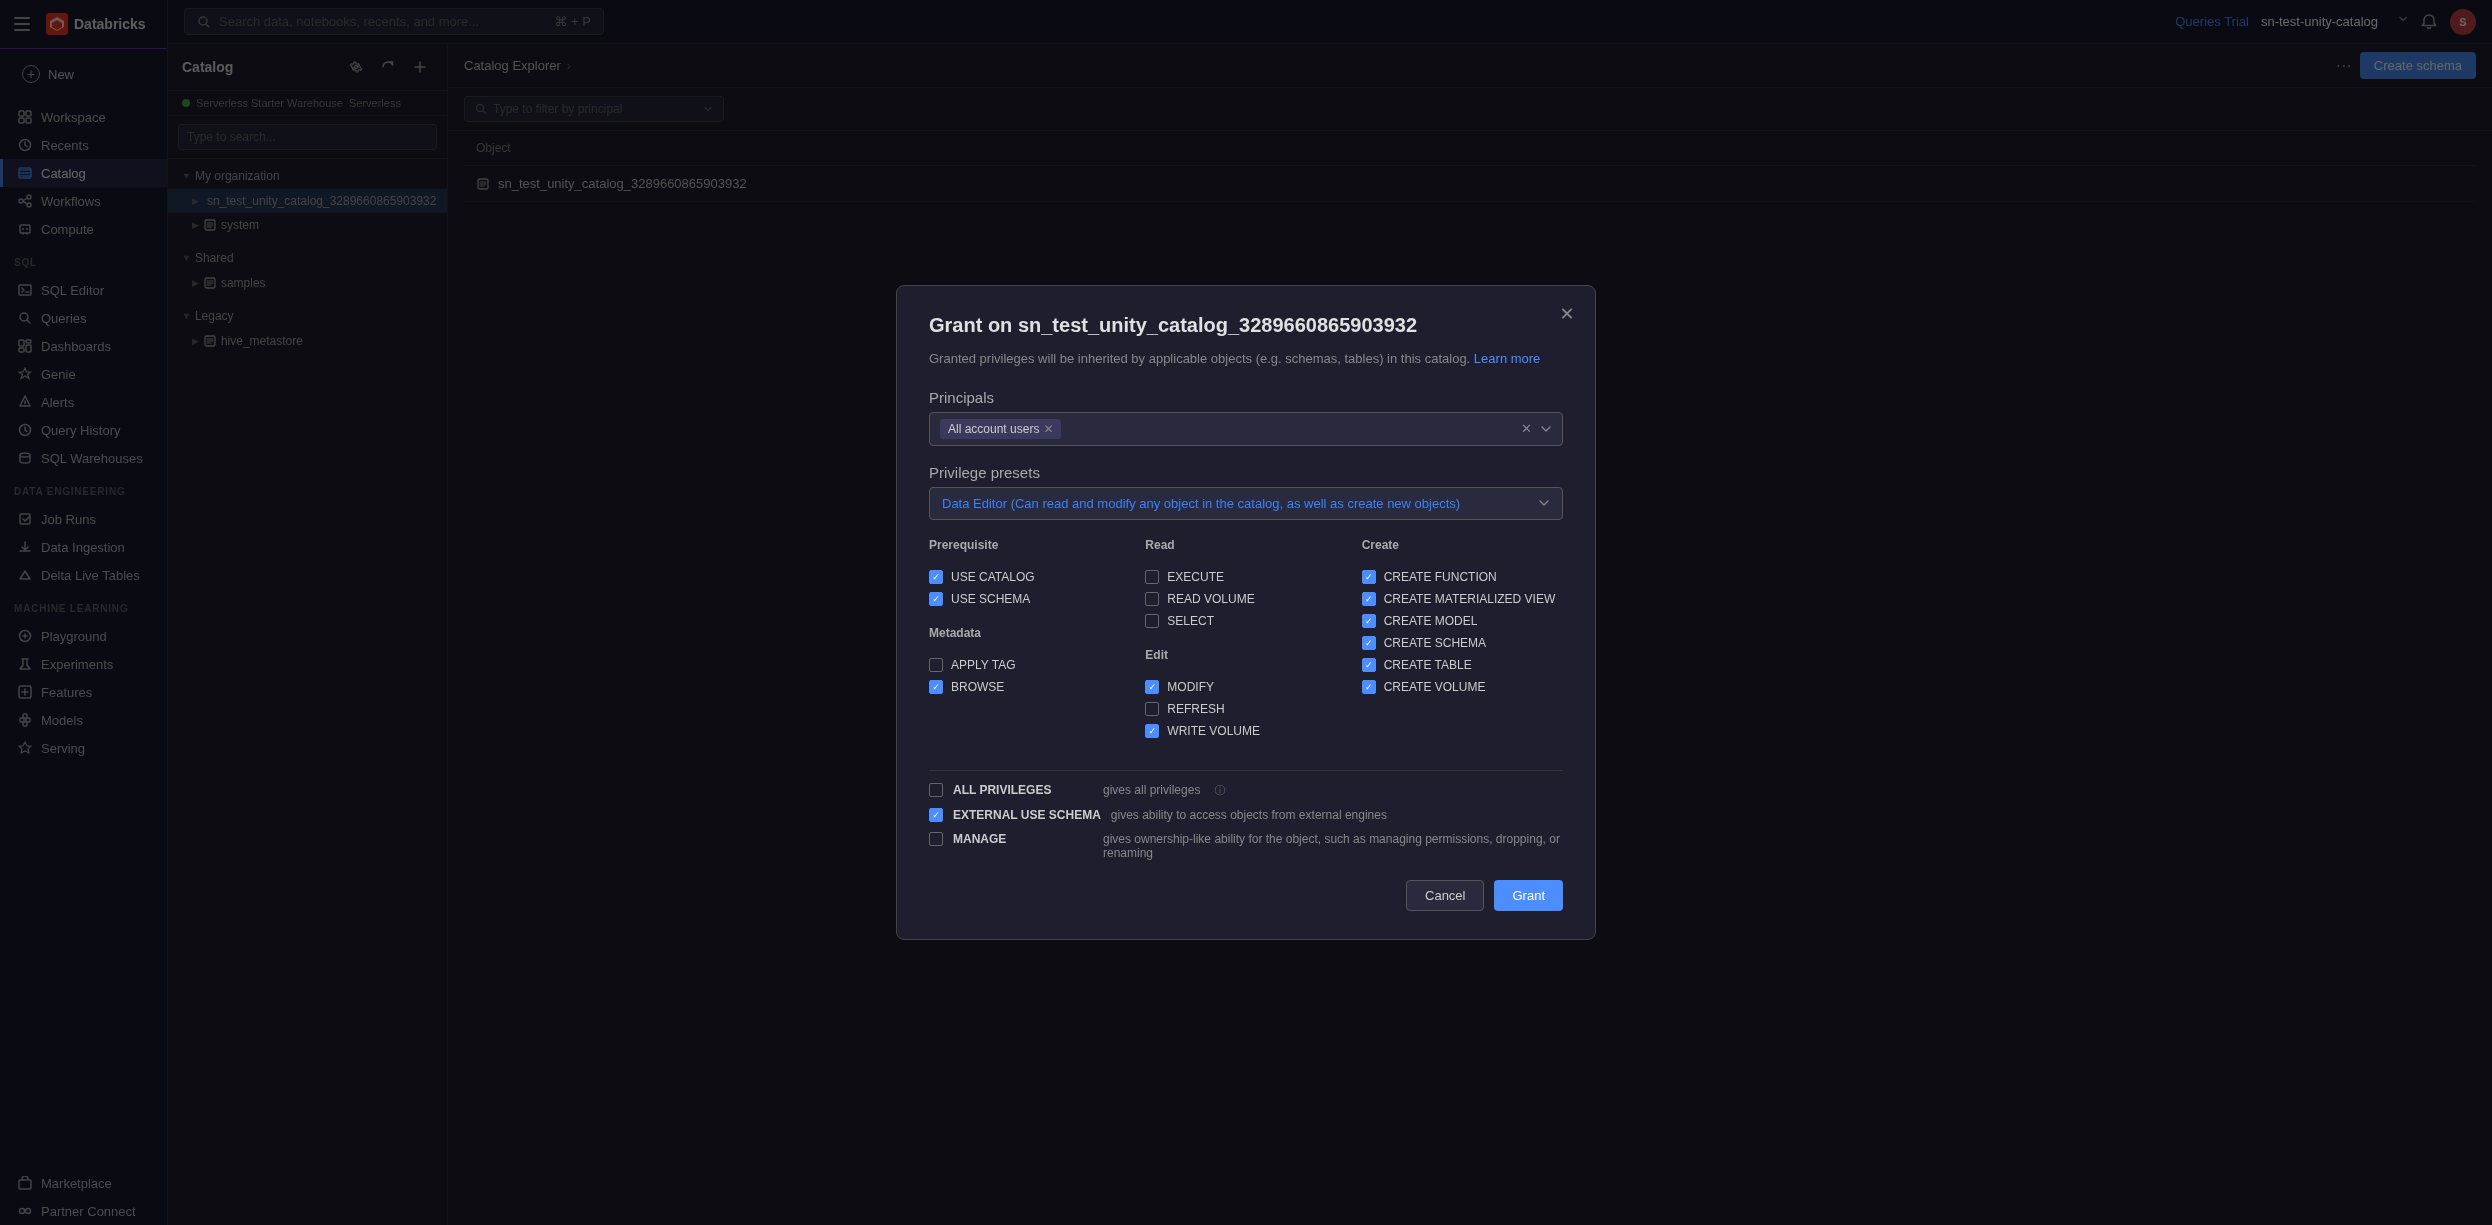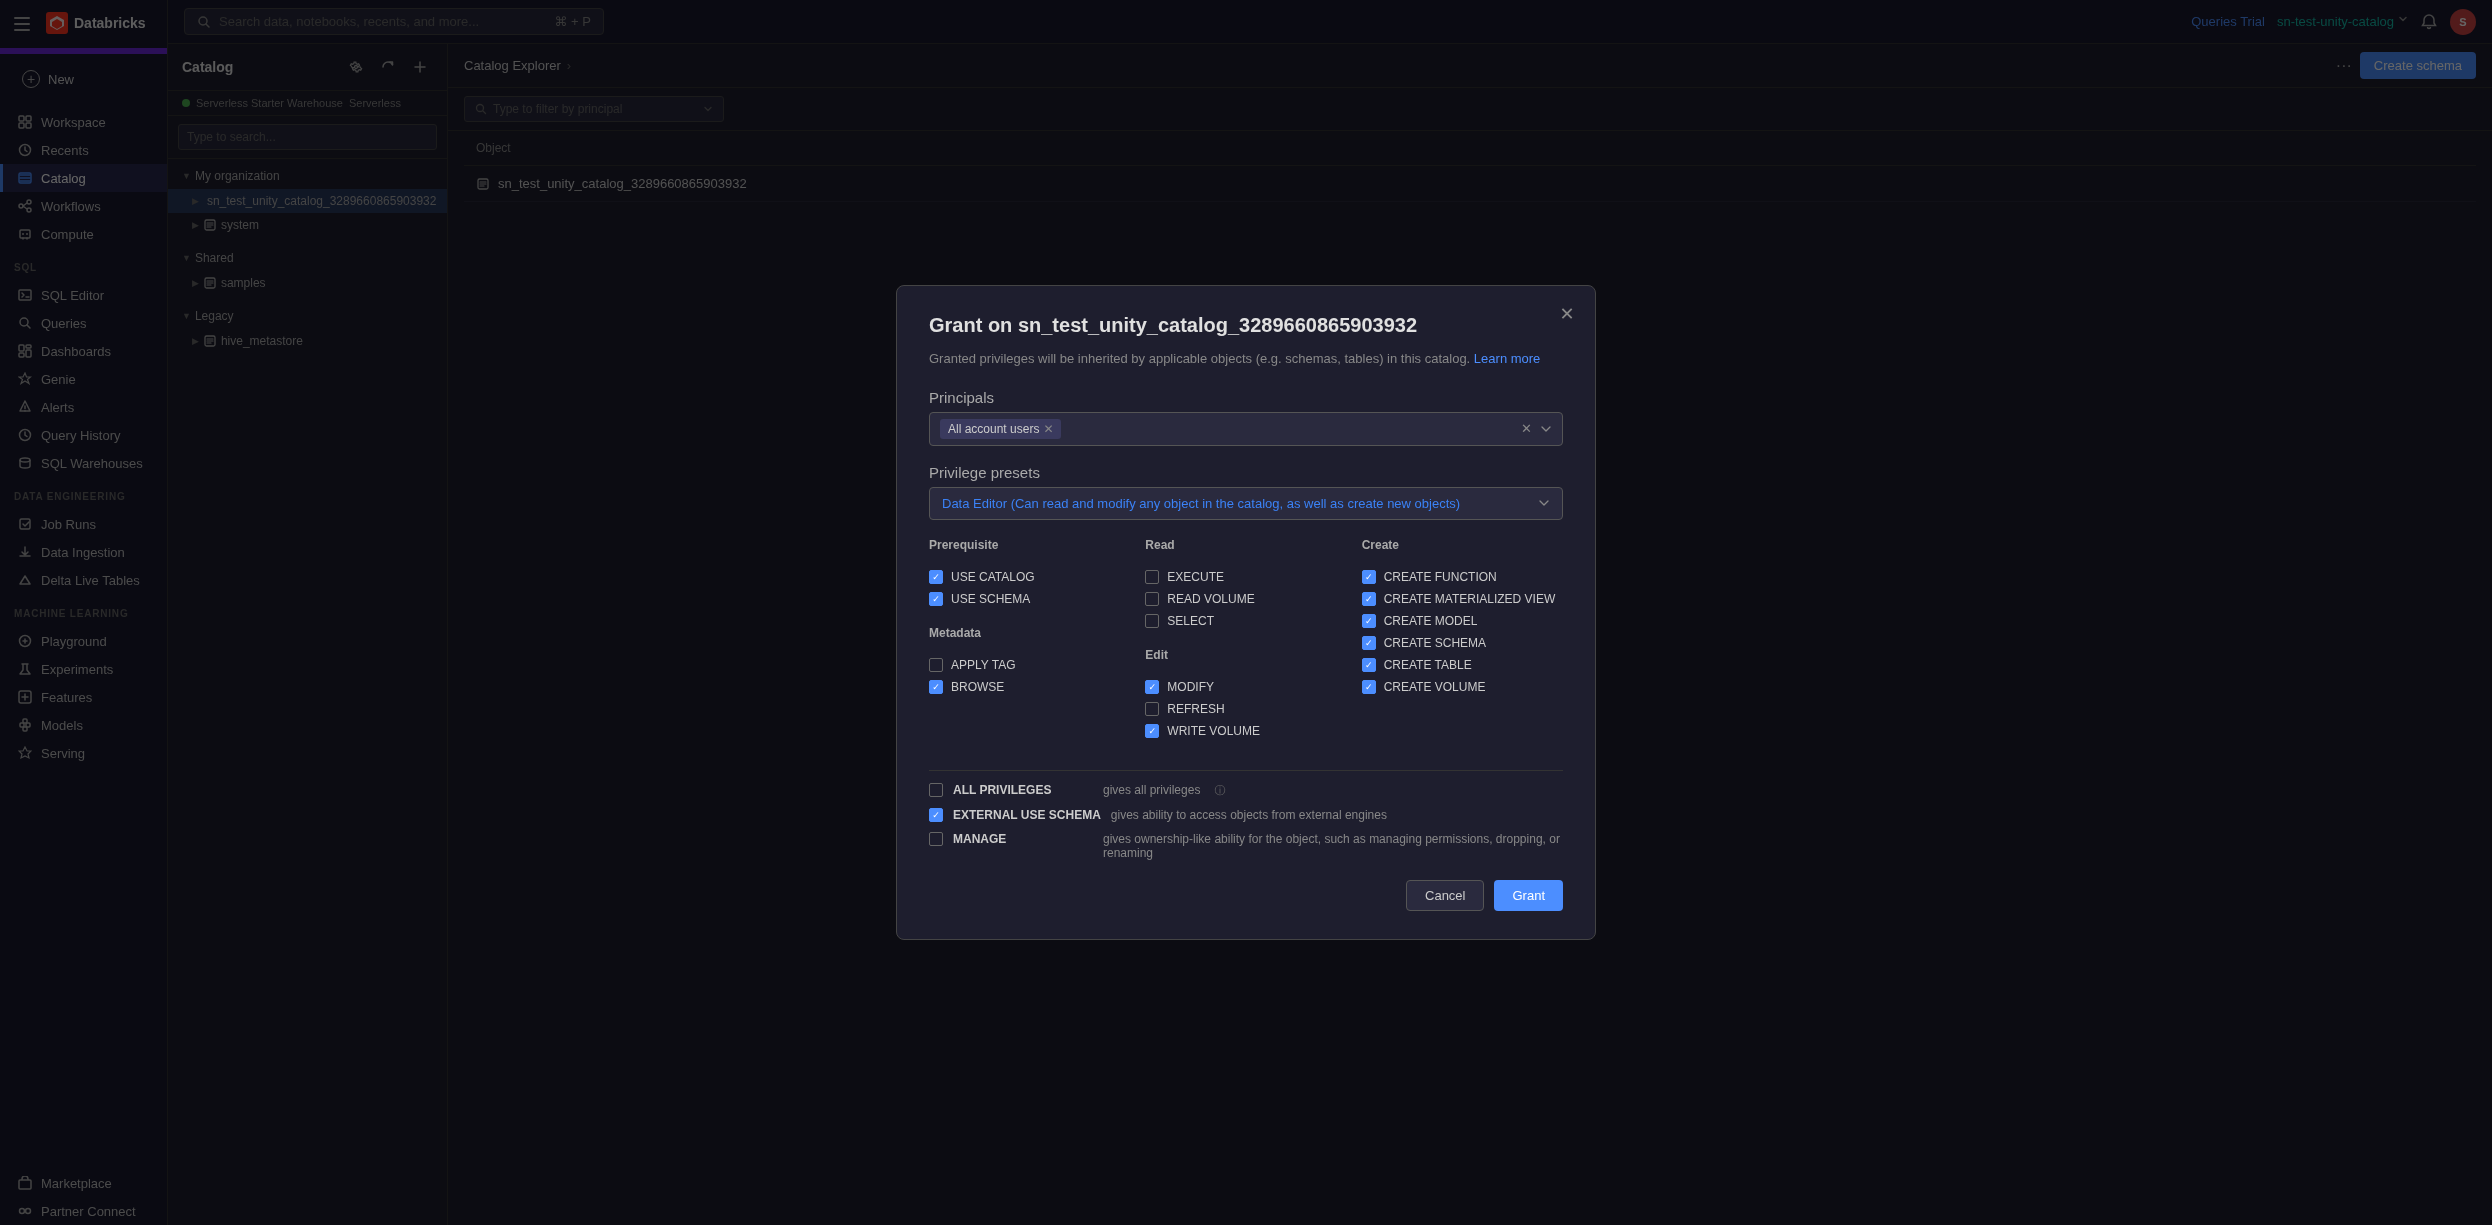--- a/index.html
+++ b/index.html
@@ -1,20 +1,20 @@
 <!DOCTYPE html>
 <html><head>
   <meta charset="utf-8">
   <style>
     * { box-sizing: border-box; margin: 0; padding: 0; }
     body { font-family: -apple-system, BlinkMacSystemFont, 'Segoe UI', sans-serif; font-size: 13px; background: #1e1e1e; color: #ccc; display: flex; height: 100vh; overflow: hidden; }
 
     
     .sidebar { width: 168px; background: #1a1a2e; display: flex; flex-direction: column; border-right: 1px solid #333; flex-shrink: 0; }
-    .sidebar-top { display: flex; align-items: flex-start; padding: 12px 14px; border-bottom: 6px solid #6d28d9; }
+    .sidebar-top { display: flex; align-items: center; padding: 12px 14px; border-bottom: 1px solid #6d28d9; }
     .databricks-logo { display: flex; align-items: center; gap: 6px; color: #e8e8e8; font-size: 14px; font-weight: 600; }
     .hamburger-btn { width: 24px; height: 24px; display: flex; flex-direction: column; justify-content: center; gap: 4px; cursor: pointer; margin-right: 8px; }
     .hamburger-btn span { width: 16px; height: 2px; background: #aaa; border-radius: 1px; }
 
     .sidebar-new-btn { display: flex; align-items: center; gap: 8px; padding: 8px 14px; margin: 8px; border-radius: 4px; cursor: pointer; color: #ccc; font-size: 13px; }
     .plus-circle { width: 18px; height: 18px; border-radius: 50%; border: 1.5px solid #aaa; display: flex; align-items: center; justify-content: center; font-size: 14px; line-height: 1; color: #aaa; }
 
     .sidebar-section { padding: 4px 0; }
     .sidebar-item { display: flex; align-items: center; gap: 8px; padding: 6px 14px; cursor: pointer; color: #bbb; font-size: 13px; border-left: 3px solid transparent; }
     .sidebar-item.active { background: #2a2a4e; color: #fff; border-left-color: #4c8eff; }
@@ -24,21 +24,21 @@
     
     .main { flex: 1; display: flex; flex-direction: column; overflow: hidden; background: #1e1e2e; }
 
     
     .header { display: flex; align-items: center; padding: 6px 16px; border-bottom: 1px solid #333; background: #1a1a2e; gap: 12px; height: 44px; }
     .search-bar { display: flex; align-items: center; gap: 8px; background: #2a2a3e; border: 1px solid #444; border-radius: 4px; padding: 5px 12px; flex: 1; max-width: 420px; cursor: pointer; }
     .search-bar span { color: #888; font-size: 13px; }
     .search-shortcut { margin-left: auto; color: #666; font-size: 11px; }
     .header-right { margin-left: auto; display: flex; align-items: center; gap: 12px; }
     .manage-trial-btn { color: #4c8eff; font-size: 13px; cursor: pointer; }
-    .catalog-name { color: #14b8a6; font-size: 13px; display: flex; gap: 4px; }
+    .catalog-name { color: #ffffff; font-size: 13px; display: flex; gap: 20px; }
     .avatar { width: 26px; height: 26px; border-radius: 50%; background: #c44; display: flex; align-items: center; justify-content: center; font-size: 11px; color: white; font-weight: bold; }
 
     
     .catalog-panel { display: flex; height: calc(100vh - 44px); }
     .catalog-sidebar { width: 280px; border-right: 1px solid #333; display: flex; flex-direction: column; flex-shrink: 0; }
     .catalog-header { display: flex; align-items: center; padding: 10px 14px; border-bottom: 1px solid #333; }
     .catalog-title { font-size: 14px; font-weight: 600; color: #e0e0e0; flex: 1; }
     .catalog-actions { display: flex; gap: 6px; }
     .icon-btn { width: 26px; height: 26px; display: flex; align-items: center; justify-content: center; cursor: pointer; border-radius: 3px; color: #aaa; }
     .warehouse-info { display: flex; align-items: center; gap: 6px; padding: 6px 14px; border-bottom: 1px solid #333; font-size: 11px; color: #888; }

